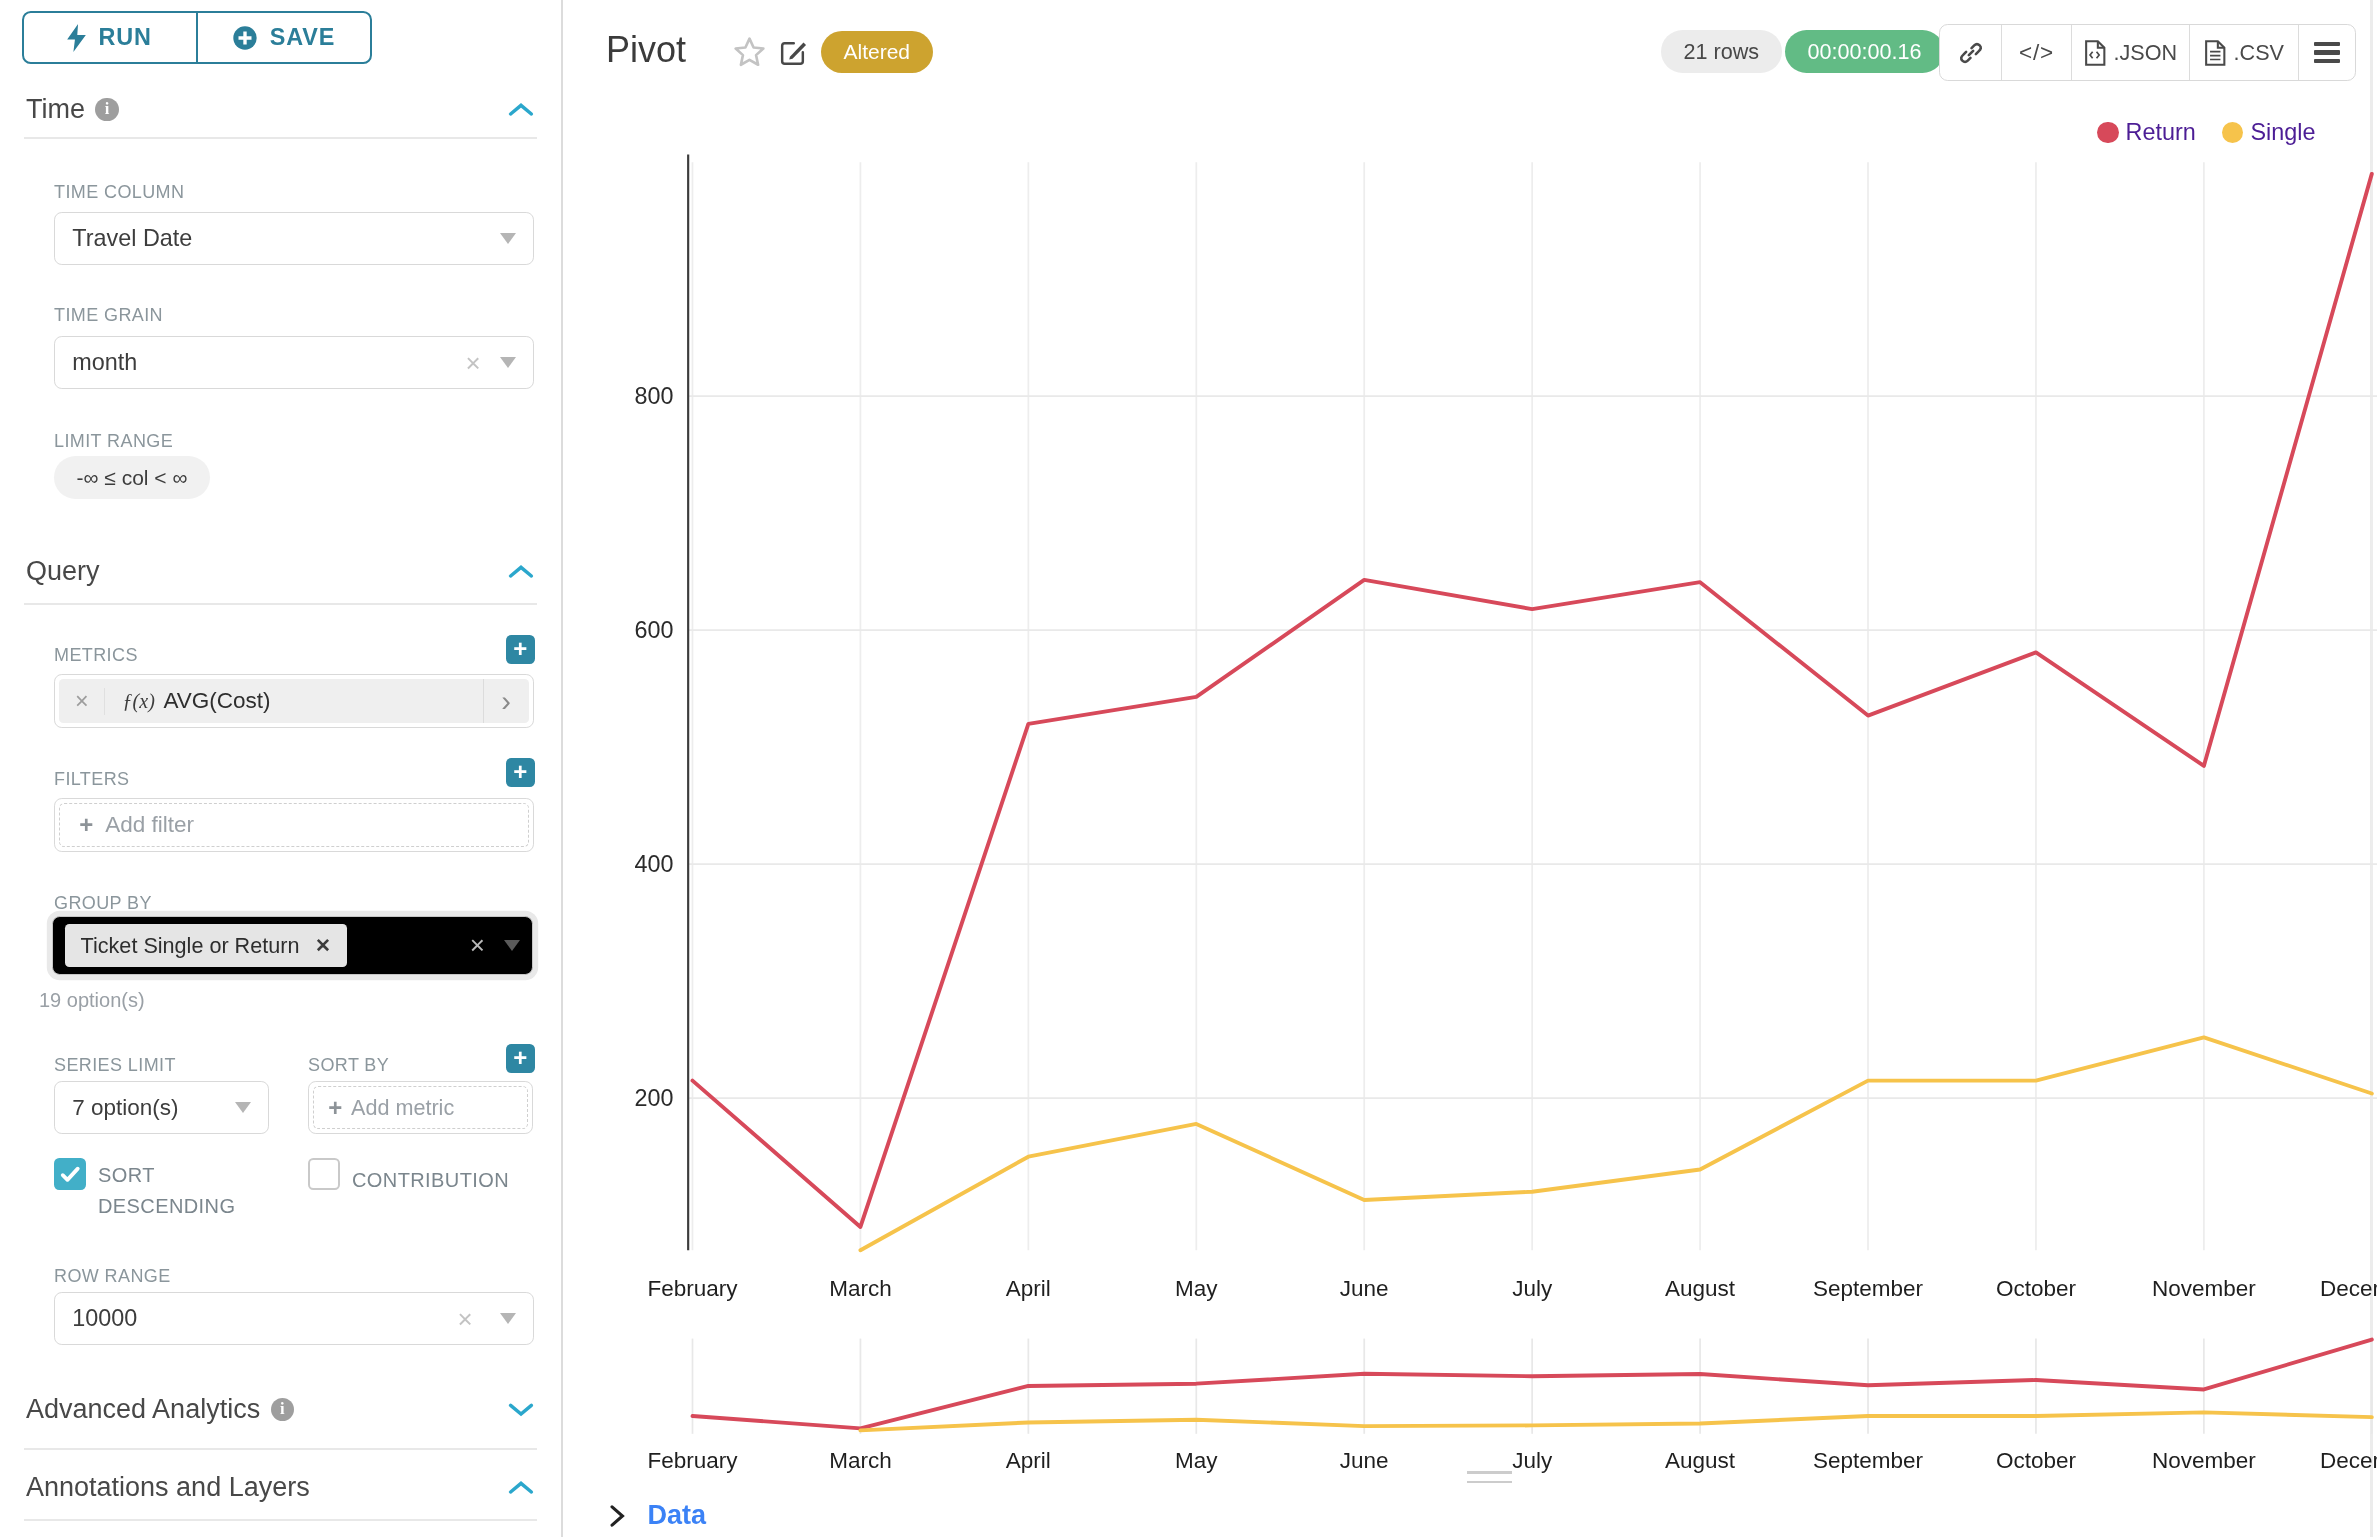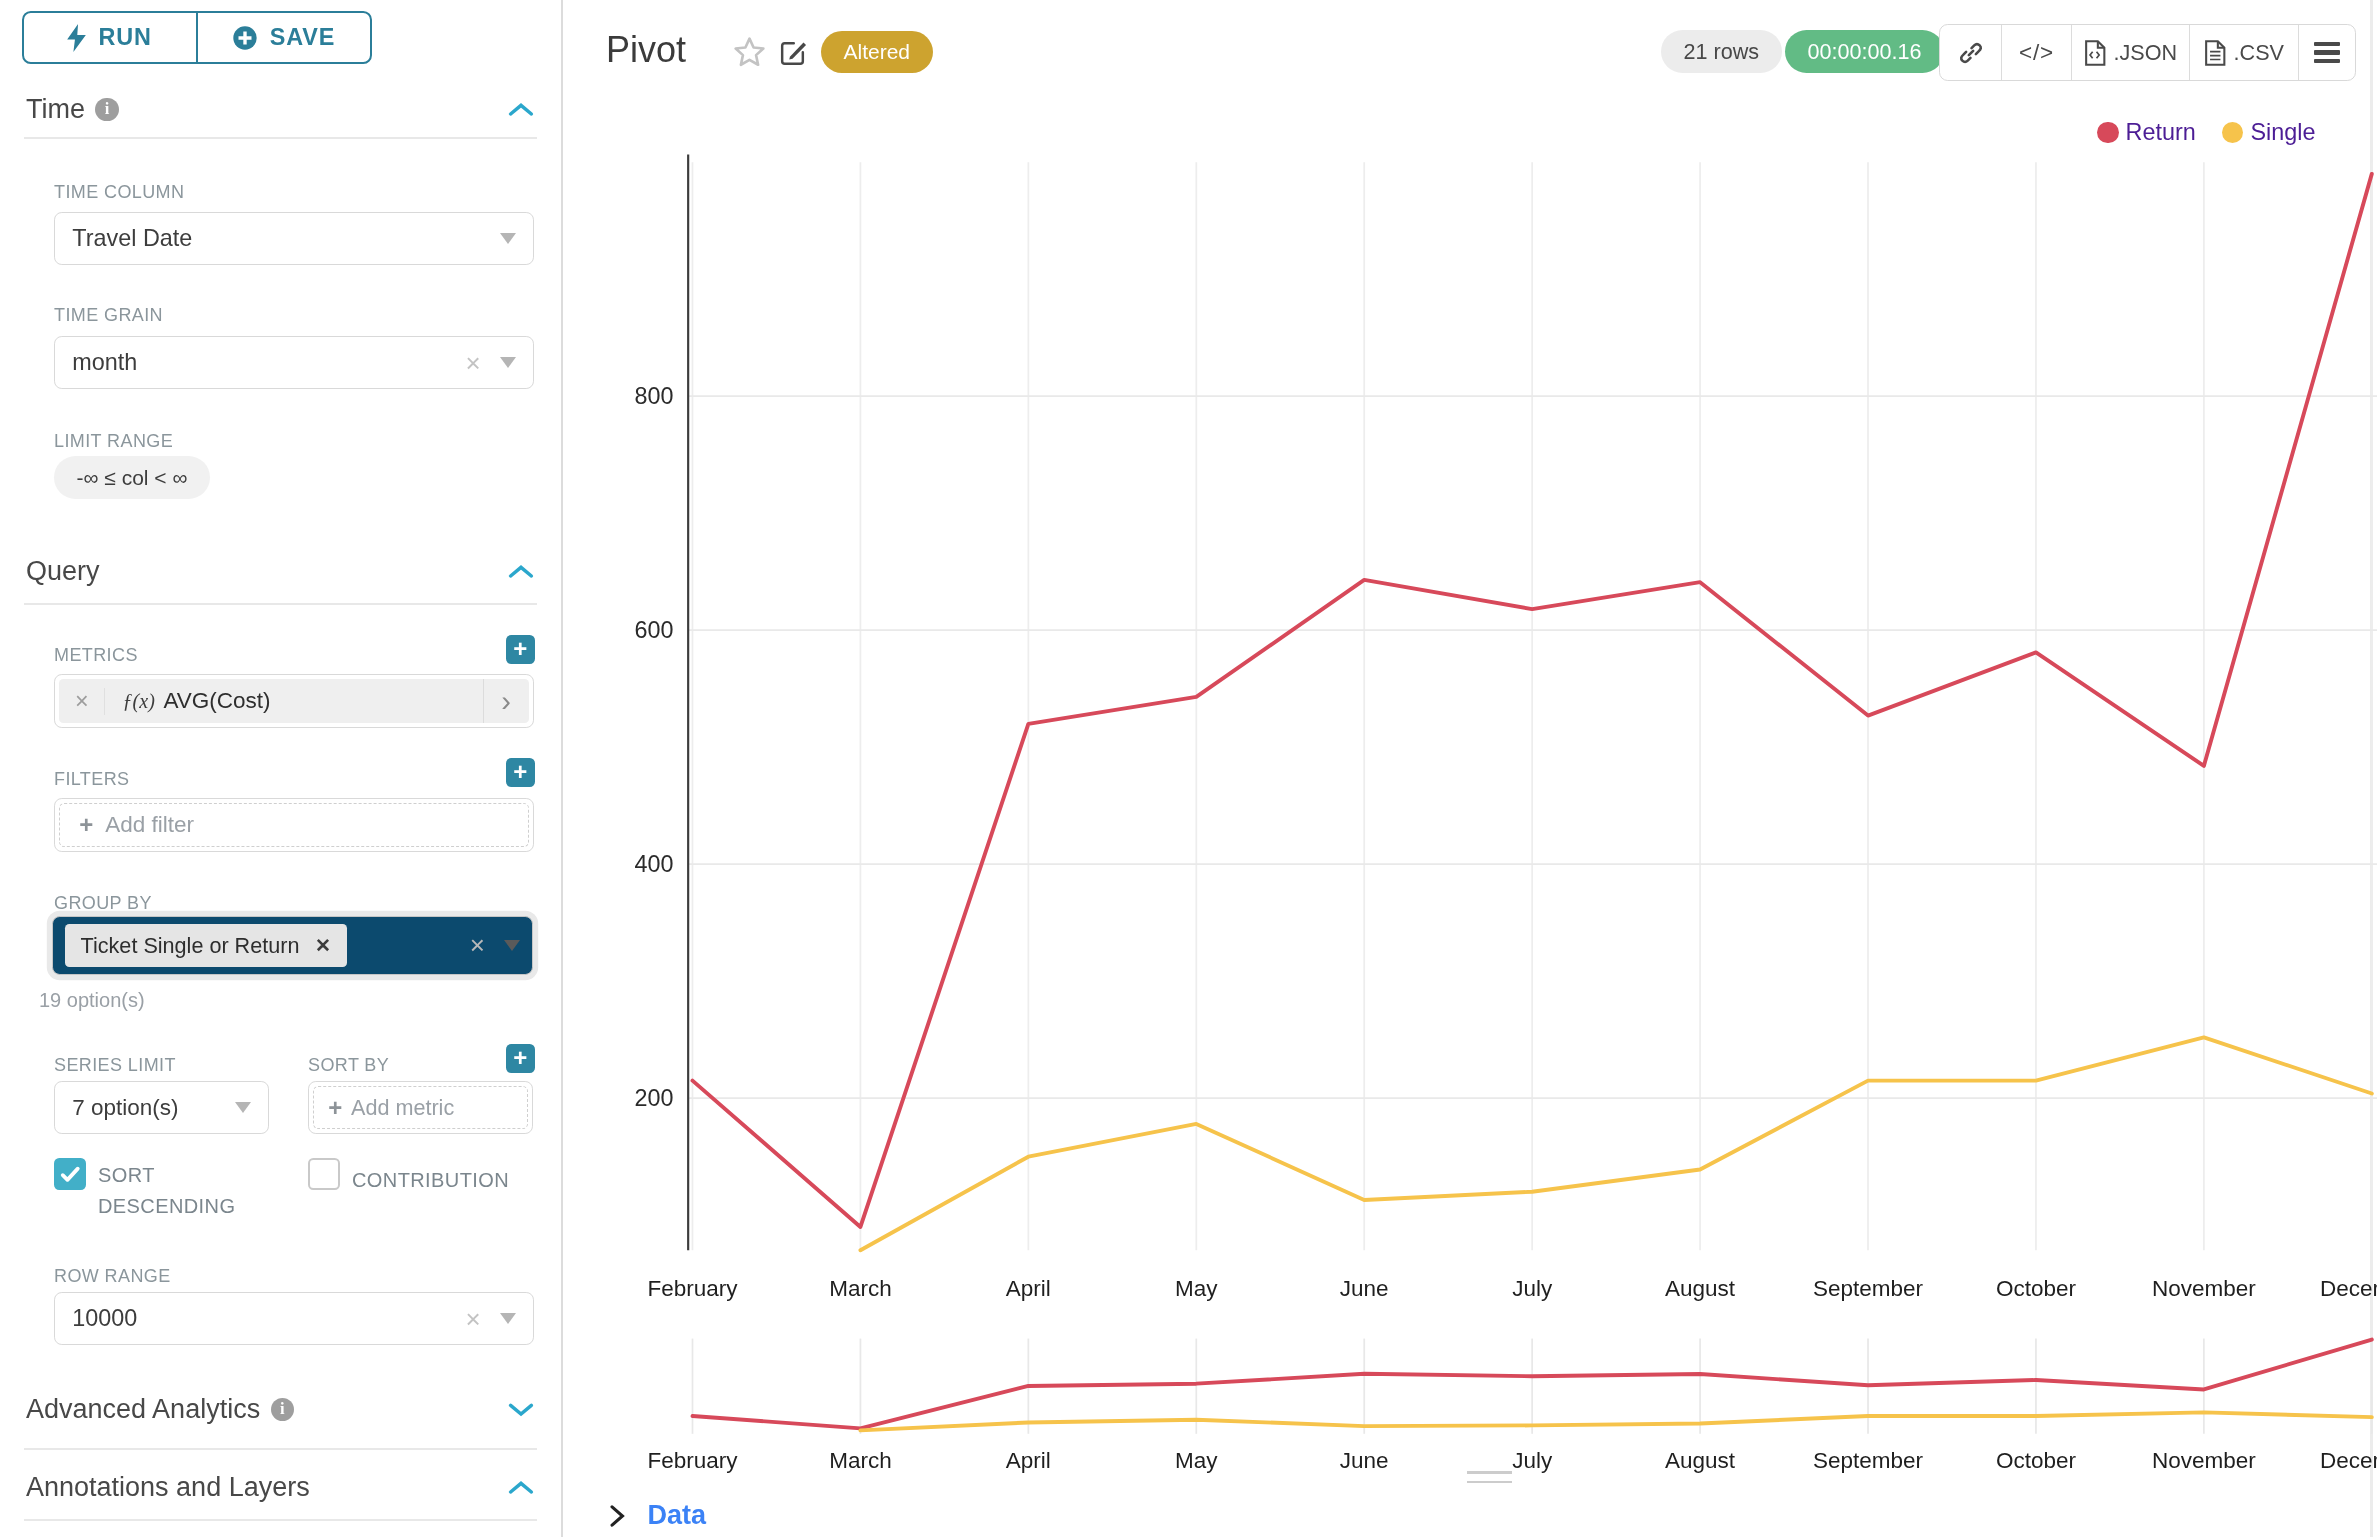--- a/index.html
+++ b/index.html
@@ -29,21 +29,21 @@
   .addbtn{width:28.6px;height:28.6px;border-radius:5.2px;background:#2e87a3;color:#fff;display:flex;align-items:center;justify-content:center;font-size:24px;font-weight:700;line-height:1;cursor:pointer;}
   .metricbox{border:1.7px solid #d9d9d9;border-radius:7.8px;height:54px;box-sizing:border-box;padding:4.3px;}
   .metricpill{background:#efefef;border-radius:4.3px;height:100%;display:flex;align-items:center;}
   .metricpill .x{width:45px;text-align:center;color:#9d9d9d;font-size:23.4px;border-right:1.7px solid #e0e0e0;}
   .metricpill .fx{font-family:"Liberation Serif",serif;font-style:italic;font-size:20px;color:#3d3d3d;margin-left:17.3px;}
   .metricpill .mname{font-size:22.5px;color:#2e2e2e;margin-left:8.7px;}
   .metricpill .go{margin-left:auto;width:45px;align-self:stretch;display:flex;align-items:center;justify-content:center;border-left:1.7px solid #dcdcdc;color:#8a8a8a;font-size:29px;}
   .dashedbox{border:1.7px solid #d9d9d9;border-radius:7.8px;box-sizing:border-box;padding:4.3px;}
   .dashedinner{border:1.7px dashed #cfcfcf;border-radius:5.2px;height:100%;display:flex;align-items:center;box-sizing:border-box;padding:0 19px;color:#9aa0a6;font-size:22.5px;gap:12px;}
   .plusglyph{font-size:24px;font-weight:700;color:#8d9398;line-height:1;}
-  .groupbox{border:1.7px solid #c6c6c6;border-radius:7.8px;box-shadow:0 0 0 5.2px #e9e9e9;background:#0c4a6e;display:flex;align-items:center;box-sizing:border-box;padding:0 12px;}
+  .groupbox{border:1.7px solid #c6c6c6;border-radius:7.8px;box-shadow:0 0 0 5.2px #e9e9e9;background:#000000;display:flex;align-items:center;box-sizing:border-box;padding:0 12px;}
   .tag{background:#e5e5e5;border-radius:4.3px;height:43px;display:flex;align-items:center;padding:0 15.6px;gap:15.6px;font-size:21.6px;color:#2e2e2e;}
   .tag .rm{font-size:19px;font-weight:700;color:#3c3c3c;}
   .hint{font-size:20px;color:#9aa0a6;}
   .cb{width:32px;height:32px;border-radius:5.2px;box-sizing:border-box;display:flex;align-items:center;justify-content:center;cursor:pointer;}
   .cb.on{background:#42afc8;}
   .cb.off{background:#fff;border:2.6px solid #c9c9c9;}
   .cb-label{font-size:20px;color:#7b868d;letter-spacing:0.4px;line-height:1.55;}
   
   .page-title{font-size:36px;color:#3b3b3b;font-weight:500;}
   .badge{border-radius:22.5px;display:flex;align-items:center;justify-content:center;font-size:21.6px;}
@@ -174,21 +174,21 @@
   <div class="abs cb on" style="left:54px;top:1158px;">
     <svg width="22.5" height="22.5" viewBox="0 0 24 24">
         <path d="M4 13 L9 18 L20 6" stroke="#fff" stroke-width="4" fill="none" stroke-linecap="round" stroke-linejoin="round"></path>
       </svg>
   </div>
   <div class="abs cb-label" style="left:98px;top:1160px;width:186px;">SORT DESCENDING</div>
   <div class="abs cb off" style="left:308px;top:1158px;"></div>
   <div class="abs cb-label" style="left:352px;top:1165px;">CONTRIBUTION</div>
 
   <div class="abs field-label" style="left:54px;top:1266px;">ROW RANGE</div>
-  <div class="abs select" style="left:54px;top:1292px;width:480px;height:53px;">
+  <div class="abs select" style="left:54px;top:1292px;width:480px;height:53px;gap:8px;">
     <span class="val">10000</span>
     <span class="clear">×</span>
     <span class="caret"></span>
   </div>
 
   <div class="abs section-header" style="top:1392px;">
     <span class="section-title">Advanced Analytics</span>
     <span class="info-dot">i</span>
     <svg class="chev" width="28" height="17.3" viewBox="0 0 32 20">
         <path d="M4 5 L16 15 L28 5" stroke="#2ba7cc" stroke-width="4" fill="none" stroke-linecap="round"></path>

